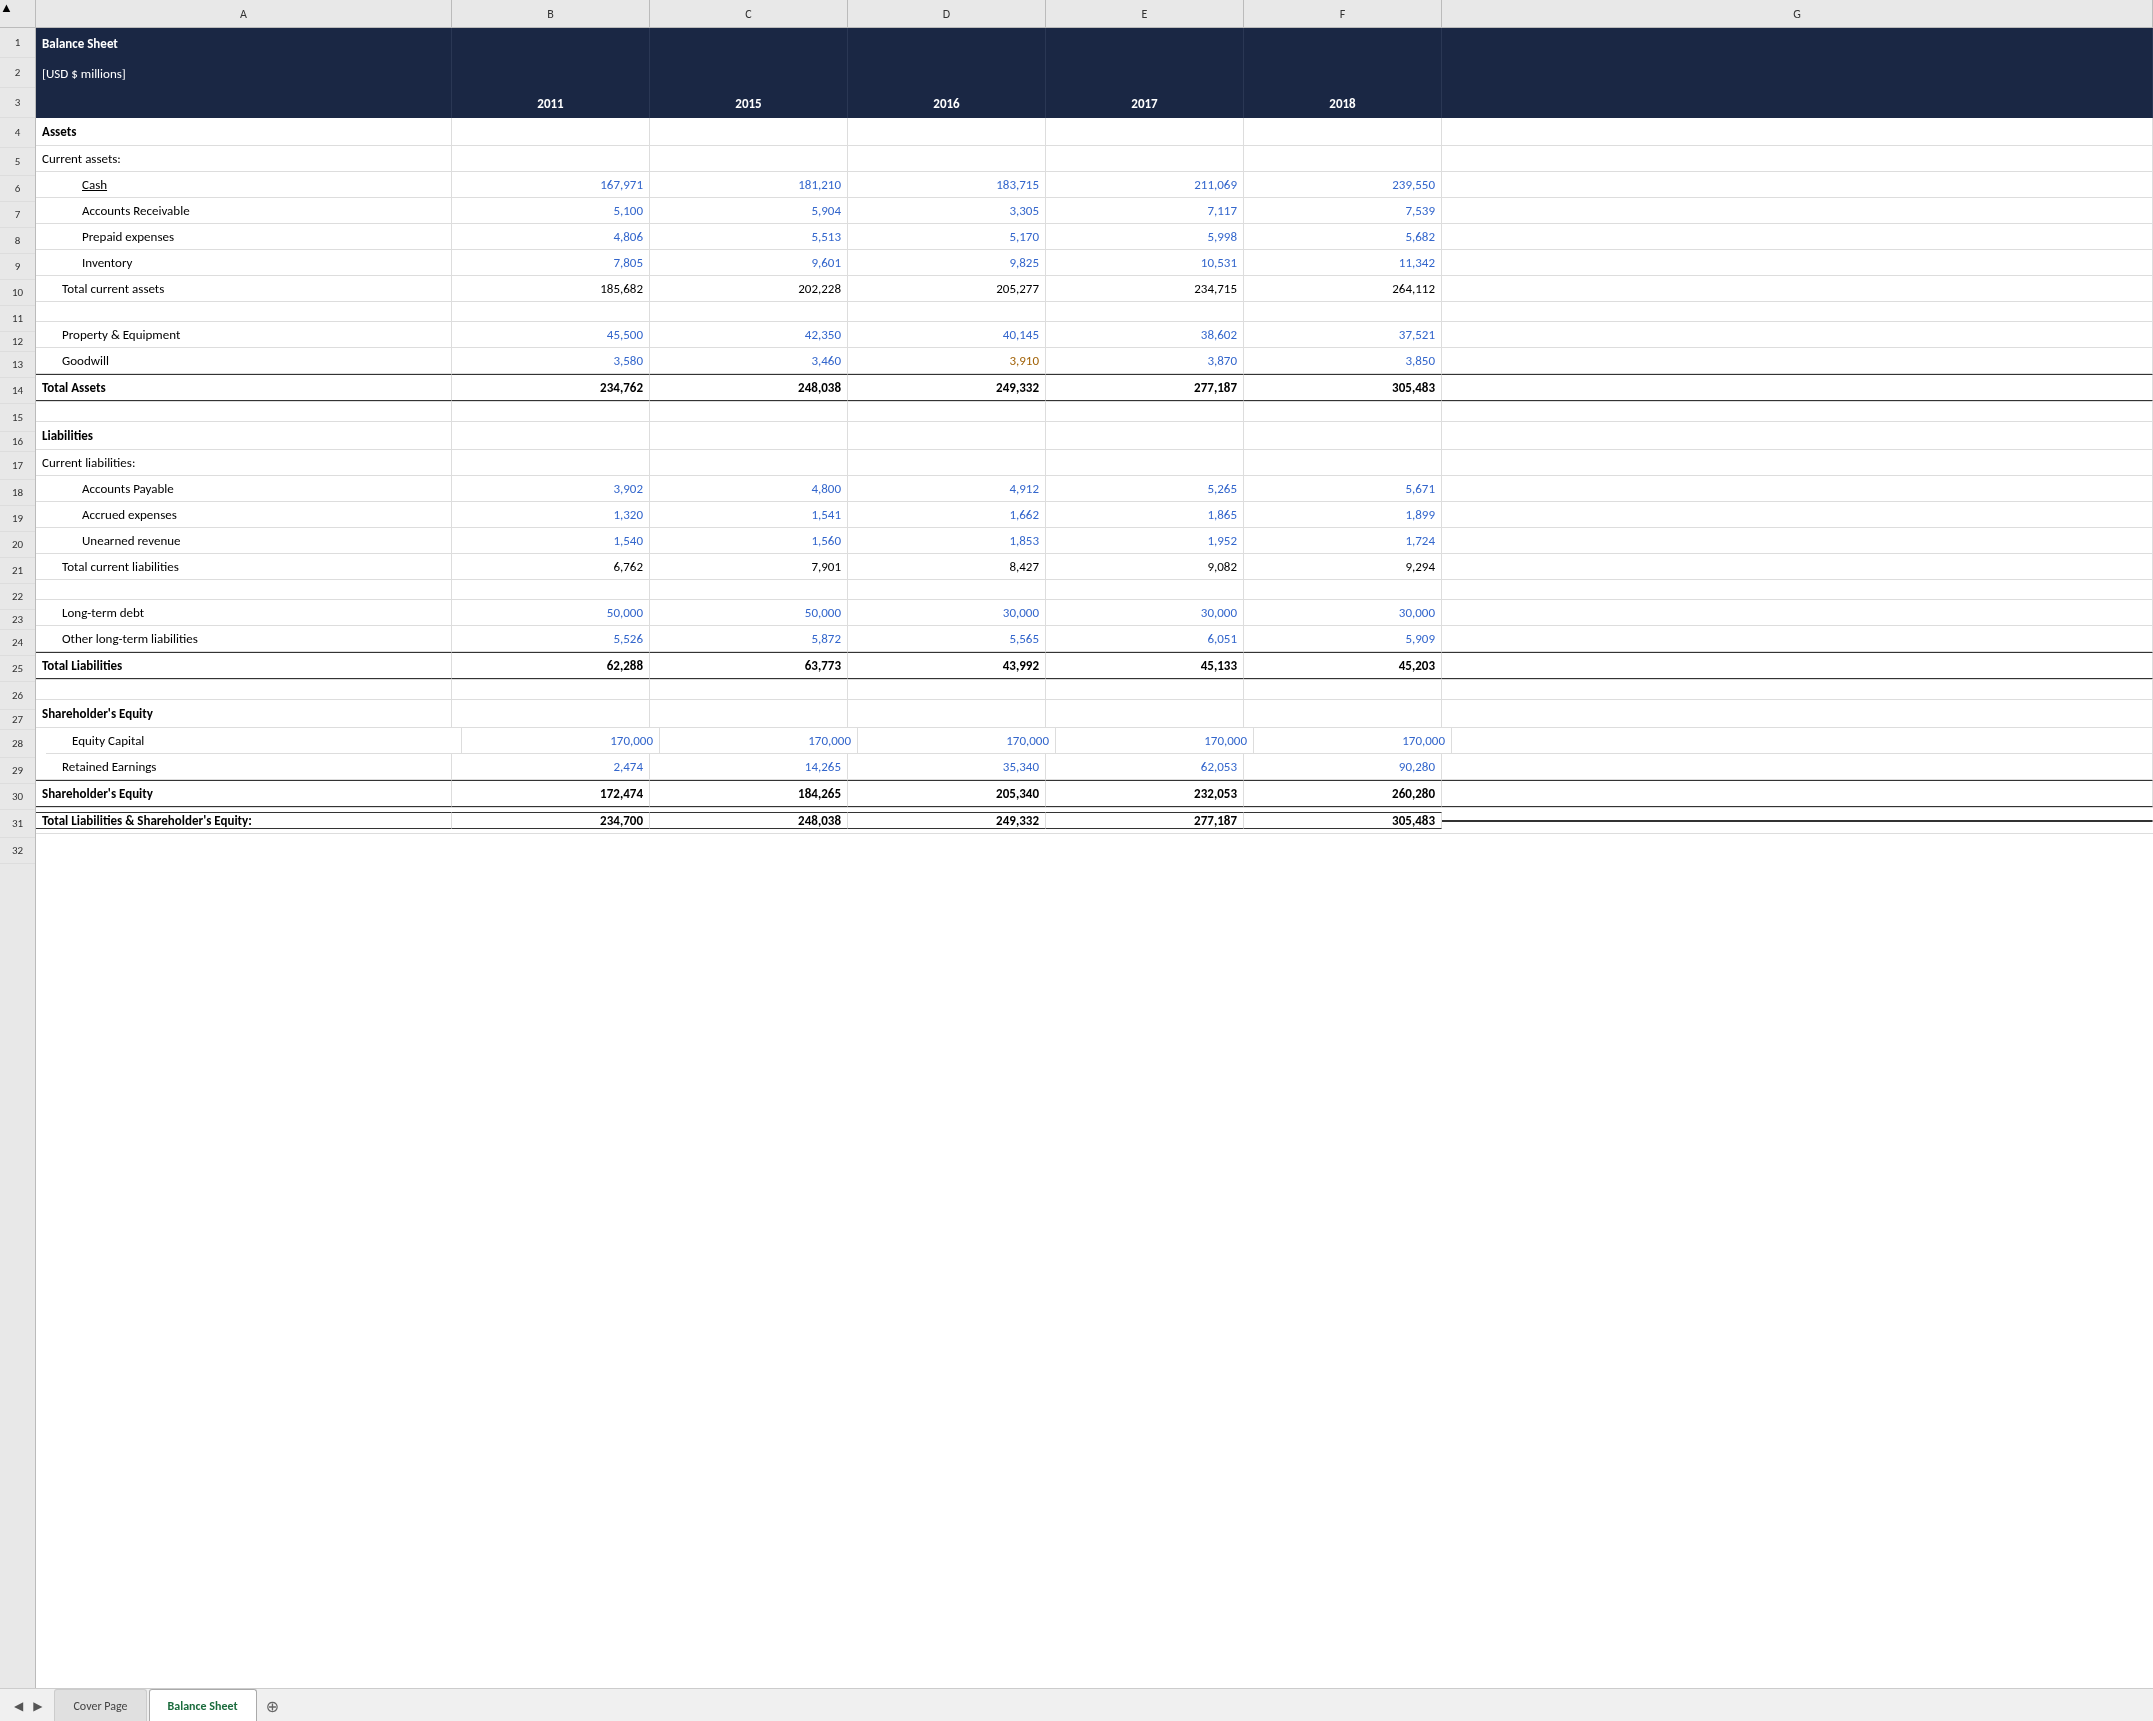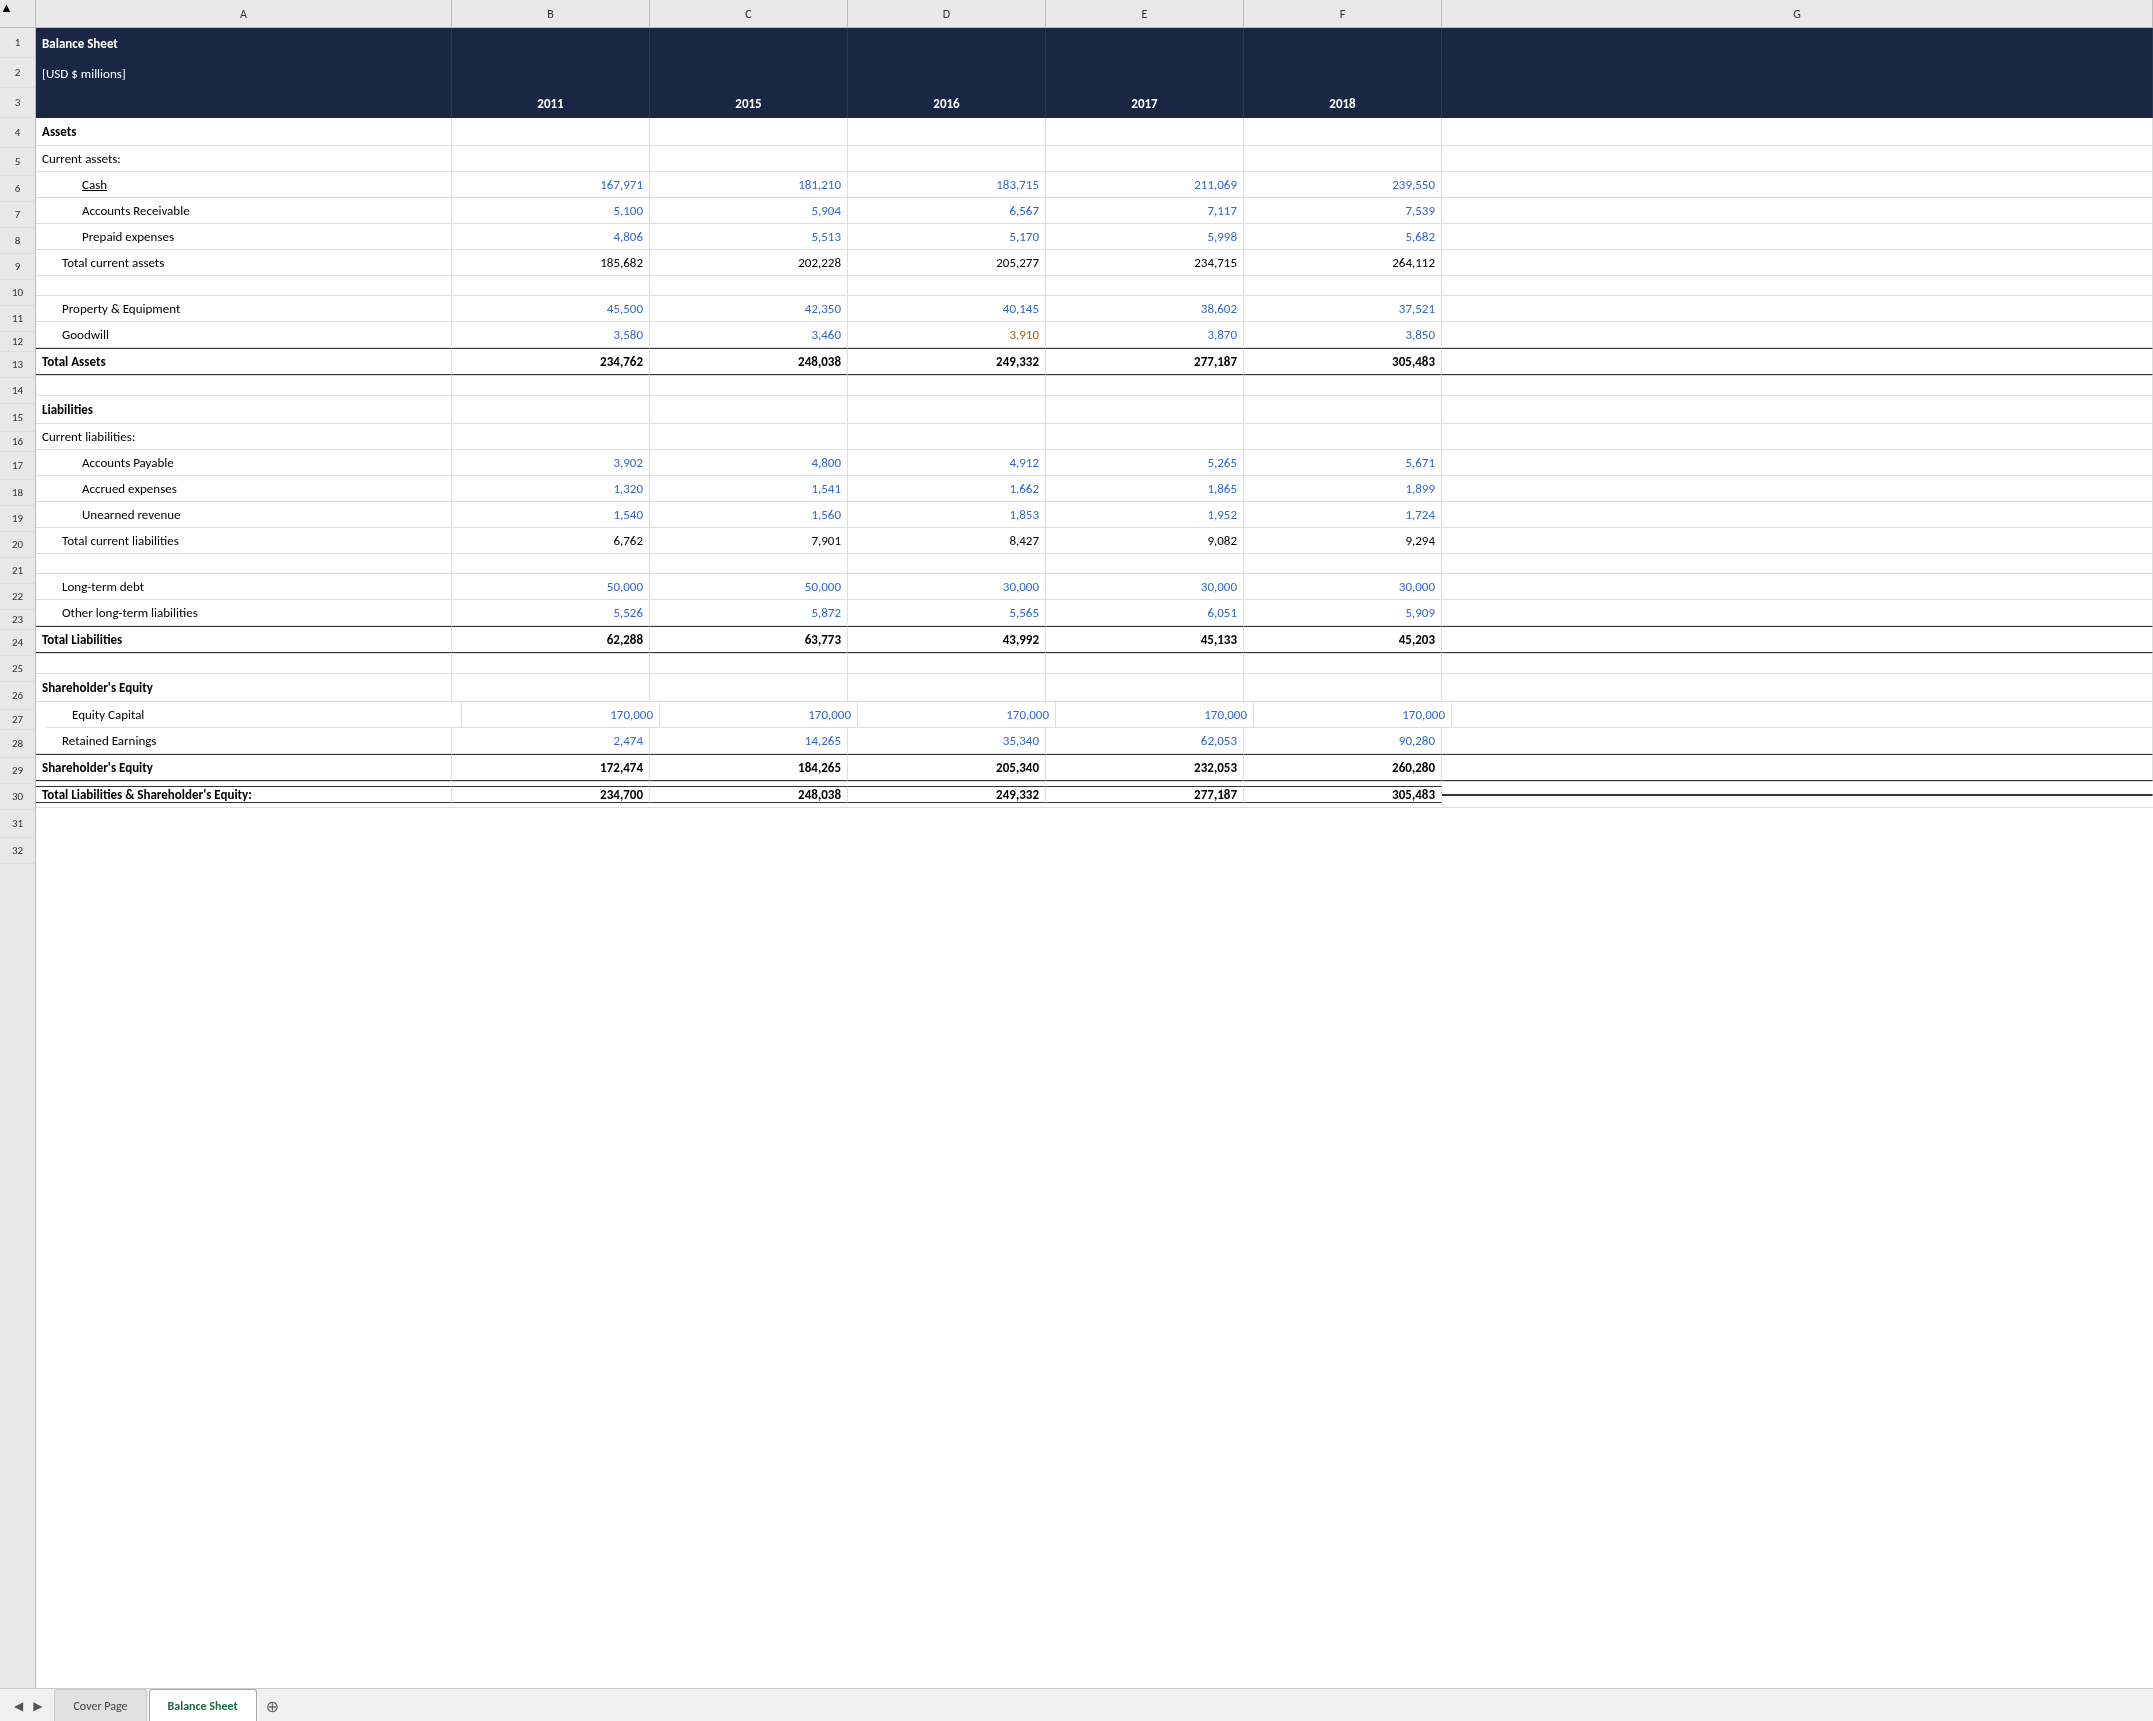--- a/index.html
+++ b/index.html
@@ -292,32 +292,41 @@
           <div class="cell col-c right" style="color: rgb(51, 102, 204);">181,210</div>
           <div class="cell col-d right" style="color: rgb(51, 102, 204);">183,715</div>
           <div class="cell col-e right" style="color: rgb(51, 102, 204);">211,069</div>
           <div class="cell col-f right" style="color: rgb(51, 102, 204);">239,550</div>
           <div class="cell col-g"></div>
         </div>
         <div class="grid-row" style="height: 26px; min-height: 26px;">
           <div class="cell col-a" style="padding-left: 46px;">Accounts Receivable</div>
           <div class="cell col-b right" style="color: rgb(51, 102, 204);">5,100</div>
           <div class="cell col-c right" style="color: rgb(51, 102, 204);">5,904</div>
-          <div class="cell col-d right" style="color: rgb(51, 102, 204);">6,567</div>
+          <div class="cell col-d right" style="color: rgb(51, 102, 204);">3,305</div>
           <div class="cell col-e right" style="color: rgb(51, 102, 204);">7,117</div>
           <div class="cell col-f right" style="color: rgb(51, 102, 204);">7,539</div>
           <div class="cell col-g"></div>
         </div>
         <div class="grid-row" style="height: 26px; min-height: 26px;">
           <div class="cell col-a" style="padding-left: 46px;">Prepaid expenses</div>
           <div class="cell col-b right" style="color: rgb(51, 102, 204);">4,806</div>
           <div class="cell col-c right" style="color: rgb(51, 102, 204);">5,513</div>
           <div class="cell col-d right" style="color: rgb(51, 102, 204);">5,170</div>
           <div class="cell col-e right" style="color: rgb(51, 102, 204);">5,998</div>
           <div class="cell col-f right" style="color: rgb(51, 102, 204);">5,682</div>
+          <div class="cell col-g"></div>
+        </div>
+        <div class="grid-row" style="height: 26px; min-height: 26px;">
+          <div class="cell col-a" style="padding-left: 46px;">Inventory</div>
+          <div class="cell col-b right" style="color: rgb(51, 102, 204);">7,805</div>
+          <div class="cell col-c right" style="color: rgb(51, 102, 204);">9,601</div>
+          <div class="cell col-d right" style="color: rgb(51, 102, 204);">9,825</div>
+          <div class="cell col-e right" style="color: rgb(51, 102, 204);">10,531</div>
+          <div class="cell col-f right" style="color: rgb(51, 102, 204);">11,342</div>
           <div class="cell col-g"></div>
         </div>
         <div class="grid-row" style="height: 26px; min-height: 26px;">
           <div class="cell col-a" style="padding-left: 26px;">Total current assets</div>
           <div class="cell col-b right">185,682</div>
           <div class="cell col-c right">202,228</div>
           <div class="cell col-d right">205,277</div>
           <div class="cell col-e right">234,715</div>
           <div class="cell col-f right">264,112</div>
           <div class="cell col-g"></div>

